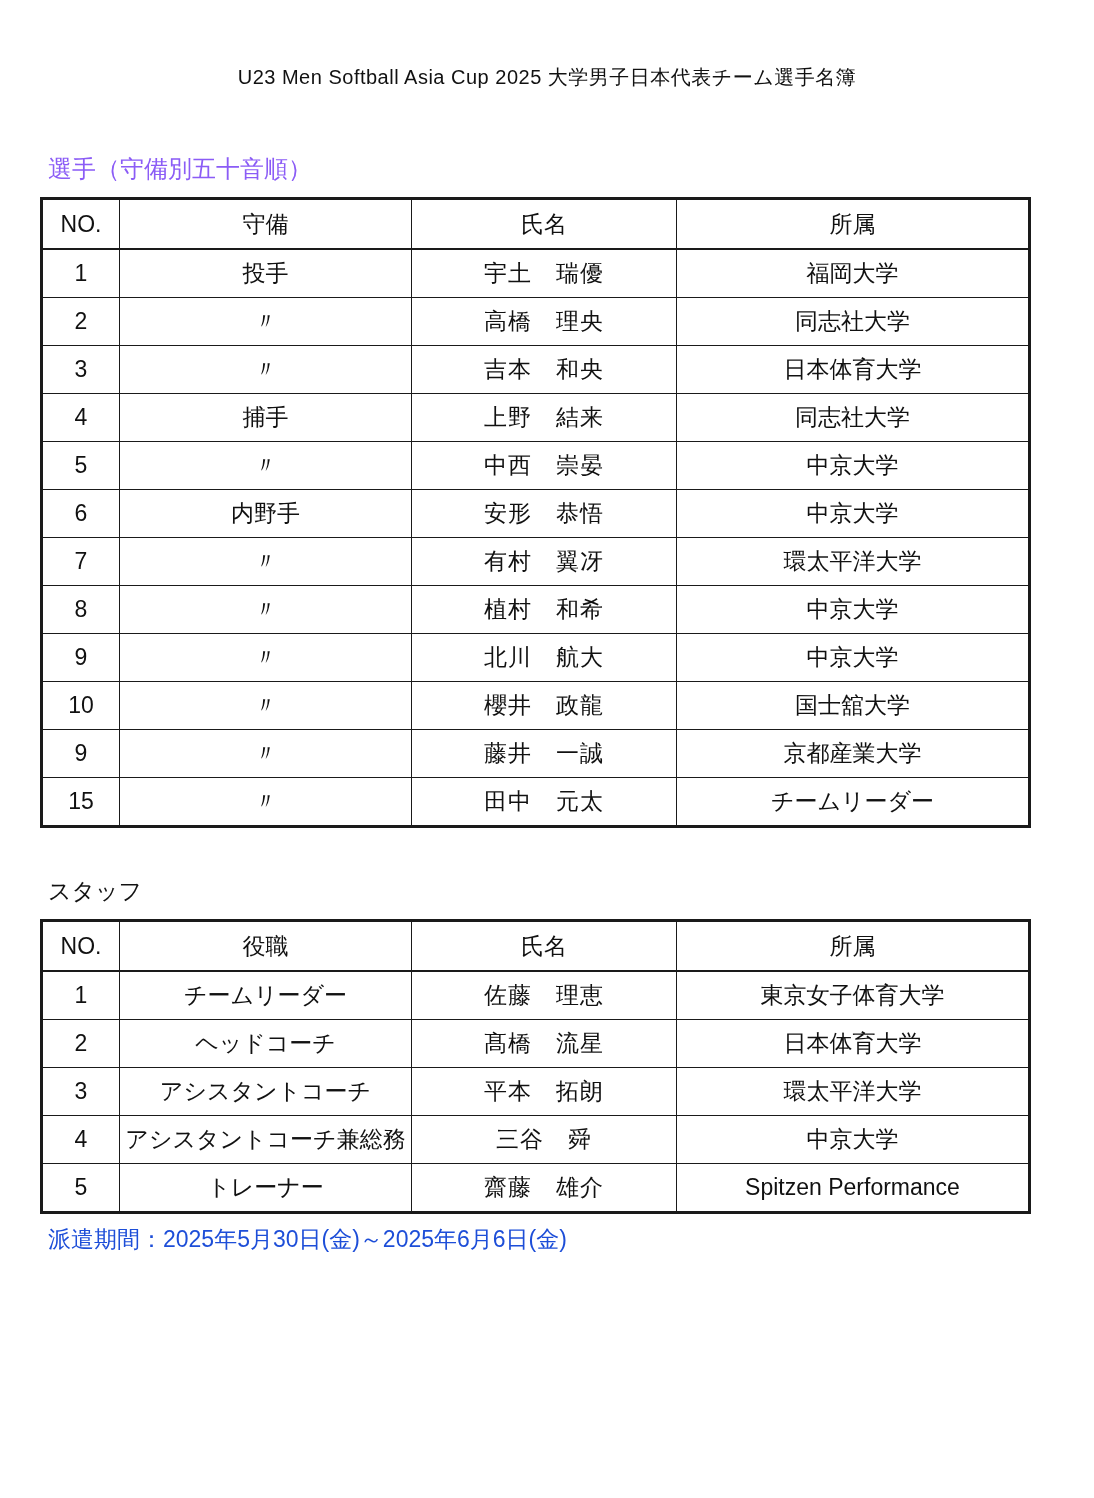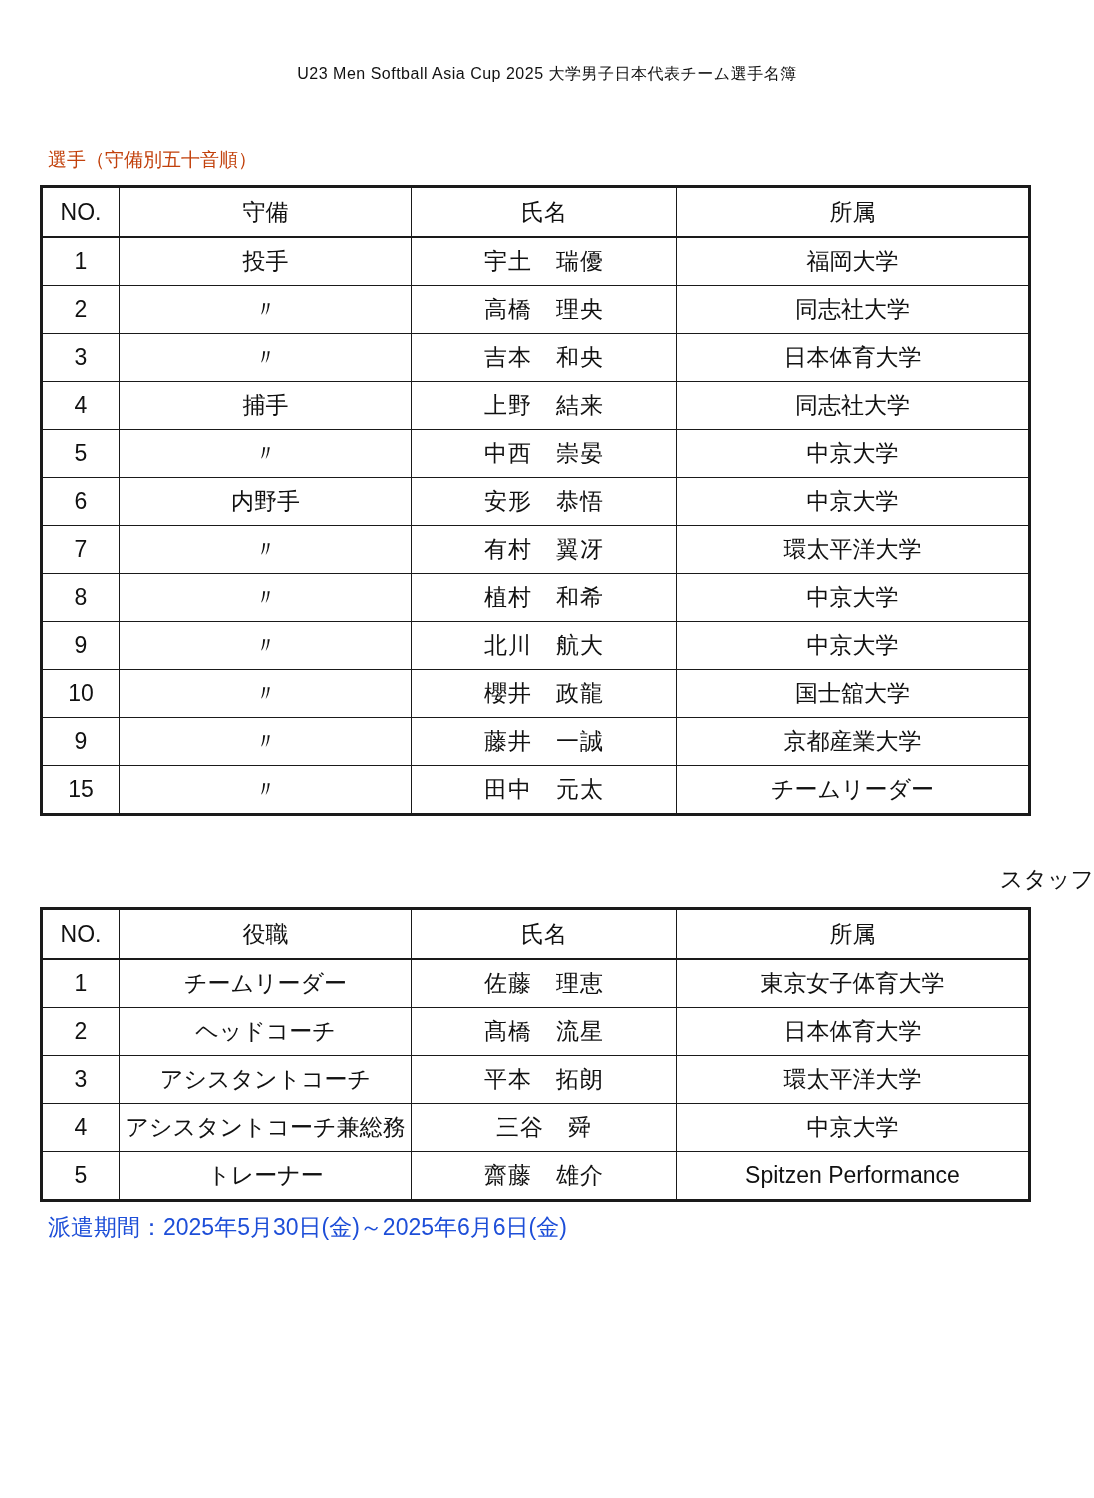--- a/index.html
+++ b/index.html
@@ -17,31 +17,31 @@
   }
   .page {
     width: 1094px;
     height: 1498px;
     box-sizing: border-box;
     padding: 0;
     position: relative;
   }
   .doc-title {
     text-align: center;
-    font-size: 16px;
+    font-size: 20px;
     font-weight: 400;
     letter-spacing: 0.5px;
     margin-top: 64px;
     color: #111;
   }
   .section-label {
     margin-left: 48px;
     margin-top: 62px;
-    font-size: 19px;
-    color: #c2410c;
+    font-size: 24px;
+    color: #8b5cf6;
   }
   table.roster {
     border-collapse: collapse;
     width: 990px;
     margin-left: 40px;
     margin-top: 12px;
     table-layout: fixed;
     border: 3px solid #1a1a1a;
   }
   table.roster td, table.roster th {
@@ -74,21 +74,20 @@
     letter-spacing: 0;
   }
   .small-role {
     font-size: 19px;
   }
   .staff-label {
     margin-left: 48px;
     margin-top: 48px;
     font-size: 23px;
     color: #111;
-    text-align: right;
   }
   .footer-note {
     margin-left: 48px;
     margin-top: 10px;
     font-size: 23px;
     color: #1d4ed8;
   }
   .latin {
     font-family: "Liberation Sans", sans-serif;
   }

